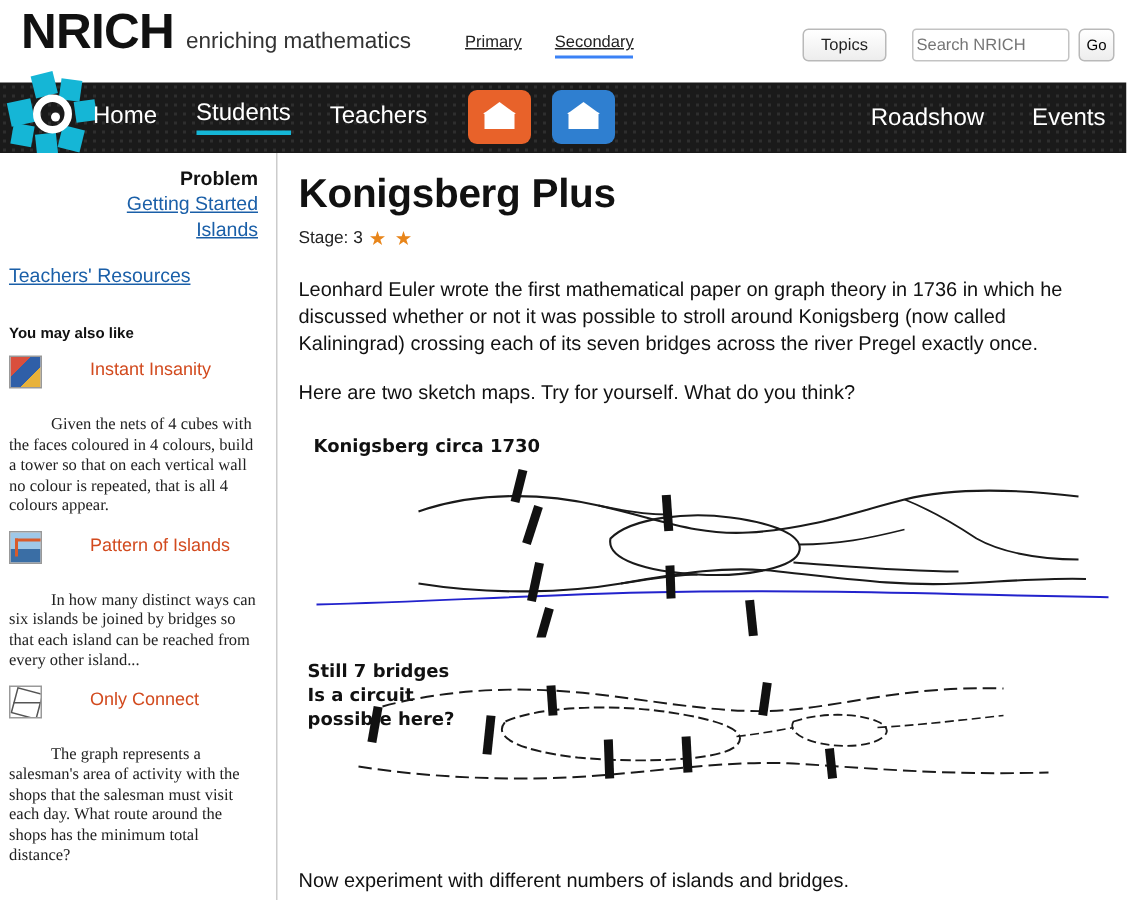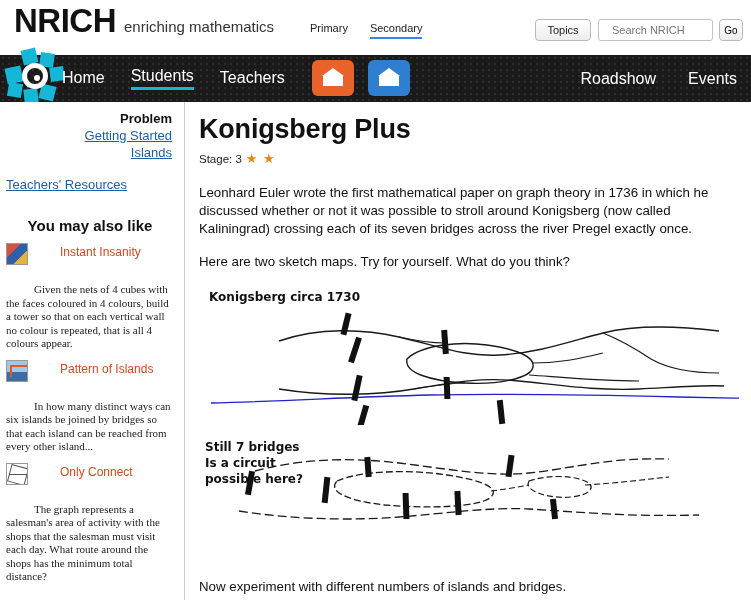--- a/index.html
+++ b/index.html
@@ -48,20 +48,21 @@
     left: 310px;
     top: 22px;
     display: flex;
     gap: 22px;
     font-size: 11px;
     color: #222;
   }
   .stage-switch .s-item {
     text-align: center;
     padding-bottom: 3px;
+    text-decoration: underline;
   }
   .stage-switch .s-item.active {
     border-bottom: 2px solid #3b82f6;
   }
 
   .topics-btn {
     position: absolute;
     right: 160px;
     top: 19px;
     width: 56px;
@@ -73,28 +74,28 @@
     color: #222;
     display: flex;
     align-items: center;
     justify-content: center;
     cursor: pointer;
   }
   .search-box {
     position: absolute;
     right: 38px;
     top: 19px;
-    width: 115px;
+    width: 105px;
     height: 22px;
     border: 1px solid #c3c3c3;
     border-radius: 3px;
     background: #fff;
     font-size: 11px;
     color: #999;
-    padding: 0 11px;
+    padding: 0 0;
     line-height: 20px;
   }
   .search-input {
     width: 100%;
     height: 100%;
     border: 0;
     outline: none;
     font-size: 11px;
     font-family: "Liberation Sans", sans-serif;
     color: #555;
@@ -259,24 +260,23 @@
     padding-right: 2px;
   }
   .teachers-res a {
     color: #1a5fa8;
     text-decoration: underline;
     font-size: 13px;
     cursor: pointer;
   }
   .also-like-title {
     margin-top: 24px;
-    font-size: 15px;
+    font-size: 10px;
     font-weight: bold;
     color: #111;
-    text-align: center;
   }
   .rel-item {
     margin-top: 9px;
     font-size: 11px;
     line-height: 13.5px;
     color: #222;
   }
   .rel-head {
     display: flex;
     align-items: flex-start;

